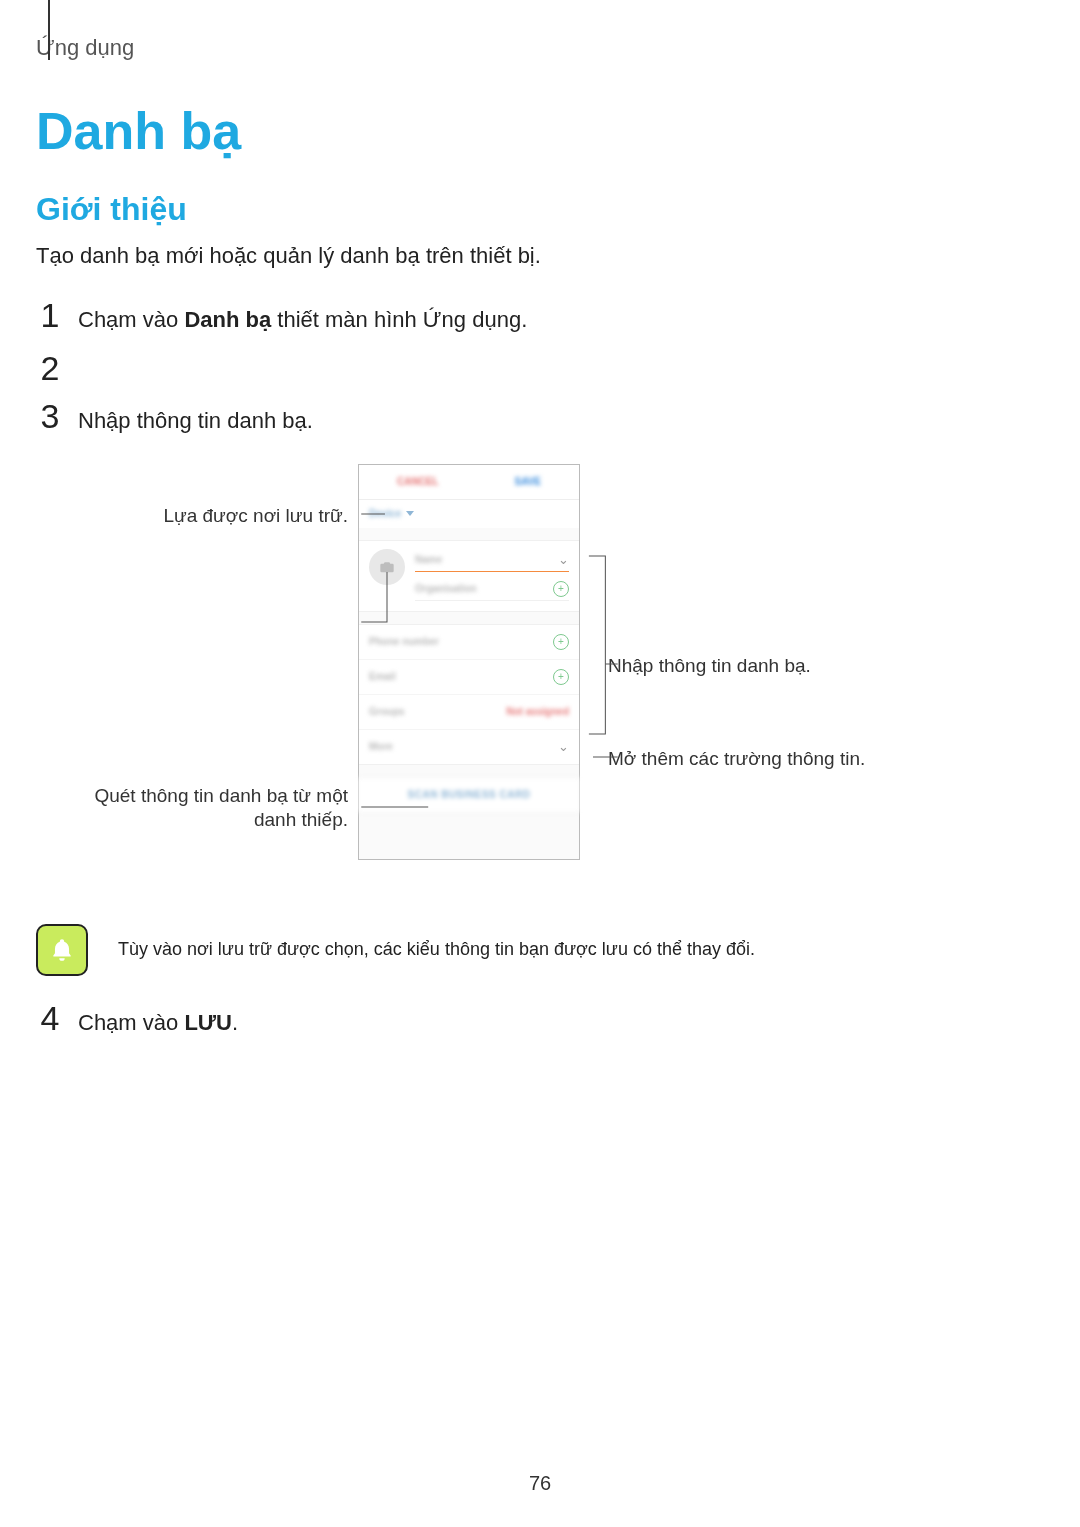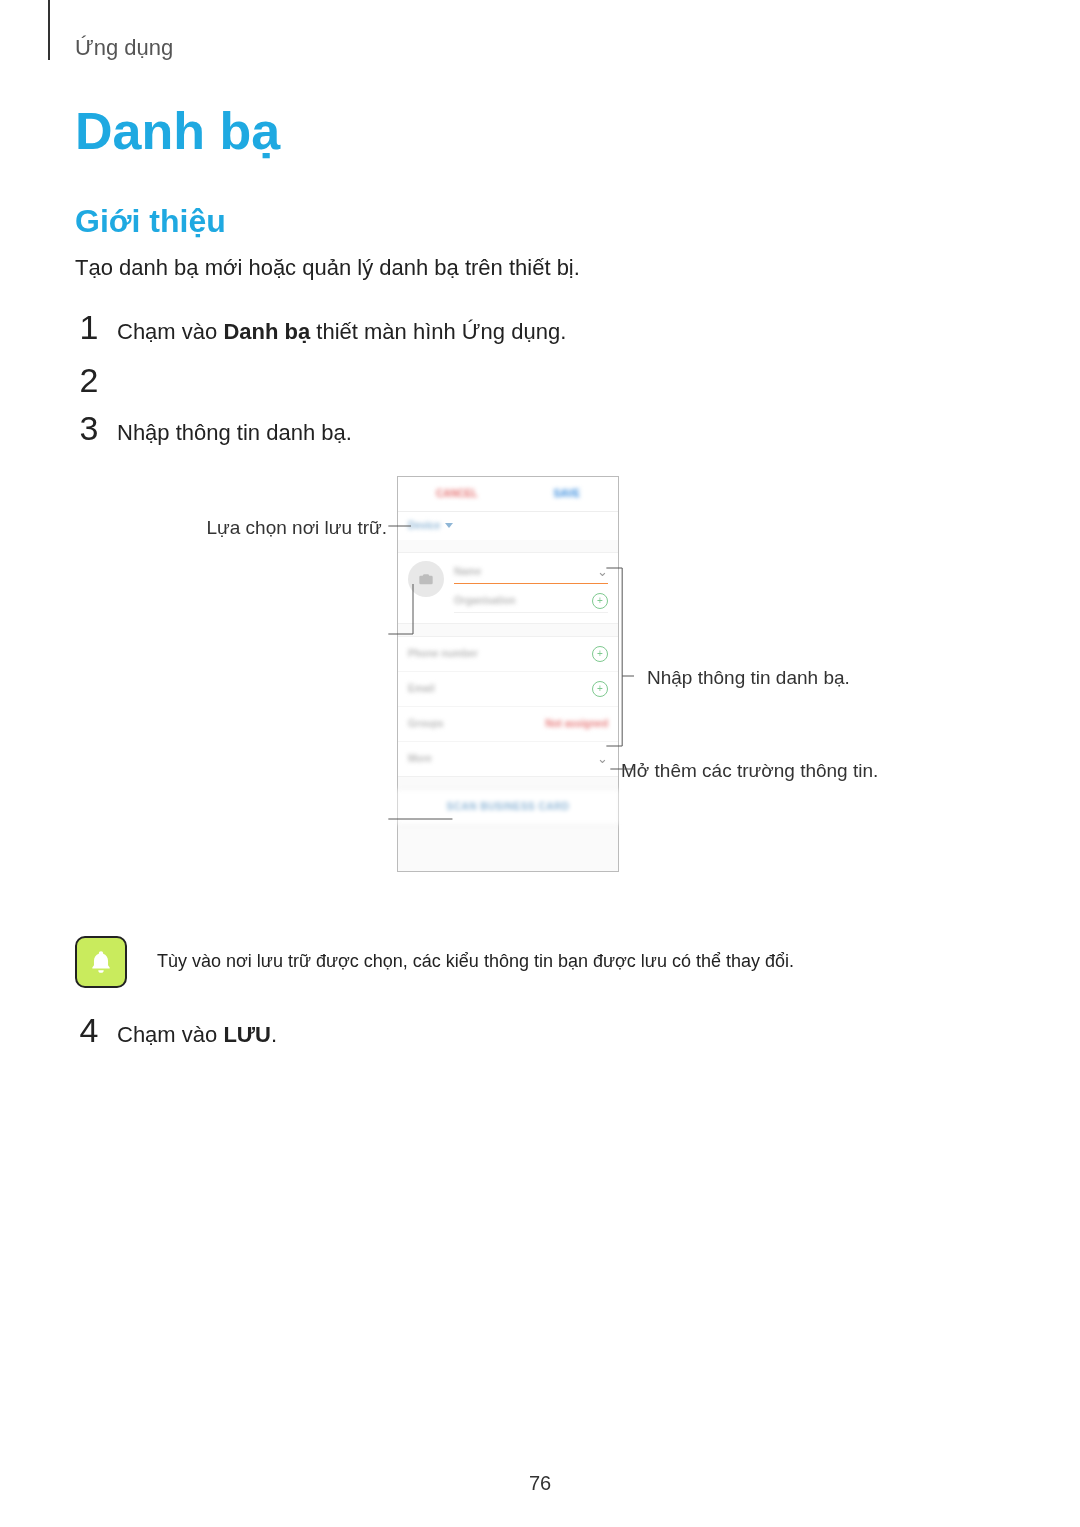--- a/index.html
+++ b/index.html
@@ -4,21 +4,21 @@
 <style>
   body {
     margin: 0;
     padding: 0;
     font-family: Arial, "Helvetica Neue", Helvetica, sans-serif;
     background: #fff;
     color: #222;
     width: 1080px;
   }
   .page {
-    padding: 35px 75px 40px 75px;
+    padding: 35px 75px 40px 36px;
     box-sizing: border-box;
     position: relative;
     min-height: 1527px;
   }
   .side-rule {
     position: absolute;
     left: 48px;
     top: 0;
     width: 2px;
     height: 60px;
@@ -32,21 +32,21 @@
   .h1 {
     font-size: 52px;
     font-weight: bold;
     color: #1fa9e1;
     margin: 30px 0 30px 0;
   }
   .h2 {
     font-size: 32px;
     font-weight: bold;
     color: #1fa9e1;
-    margin: 42px 0 10px 0;
+    margin: 30px 0 10px 0;
   }
   .h3 {
     font-size: 25px;
     font-weight: bold;
     color: #222;
     margin: 25px 0 20px 0;
   }
   .para {
     font-size: 22px;
     line-height: 1.6;
@@ -349,24 +349,28 @@
         </div>
         <div class="p-row">
           <span class="lbl blur">More</span>
           <span class="caret-open">⌄</span>
         </div>
       </div>
       <div class="p-gap"></div>
       <div class="p-scan blur">SCAN BUSINESS CARD</div>
     </div>
 
-    <div class="callout left" style="top:40px; left:0; width:270px;">Lựa chọn nơi lưu trữ.</div>
+    <div class="callout left" style="top:40px; left:0; width:270px;">Lựa được nơi lưu trữ.</div>
+    <div class="callout left" style="top:320px; left:0; width:270px;">
+      <span>Quét thông tin danh bạ từ một</span><br>
+      <span>danh thiếp.</span>
+    </div>
 
     <div class="callout right" style="top:190px; left:530px; width:300px;">Nhập thông tin danh bạ.</div>
-    <div class="callout right" style="top:283px; left:504px; width:340px;">Mở thêm các trường thông tin.</div>
+    <div class="callout right" style="top:283px; left:530px; width:340px;">Mở thêm các trường thông tin.</div>
 
     <svg class="dia-lines" viewBox="0 0 900 430" preserveAspectRatio="none">
 
       <line x1="275" y1="50" x2="298" y2="50"></line>
 
       <polyline points="275,158 300,158 300,108"></polyline>
 
       <line x1="275" y1="343" x2="340" y2="343"></line>
 
       <polyline points="496,92 512,92 512,270 496,270"></polyline>

